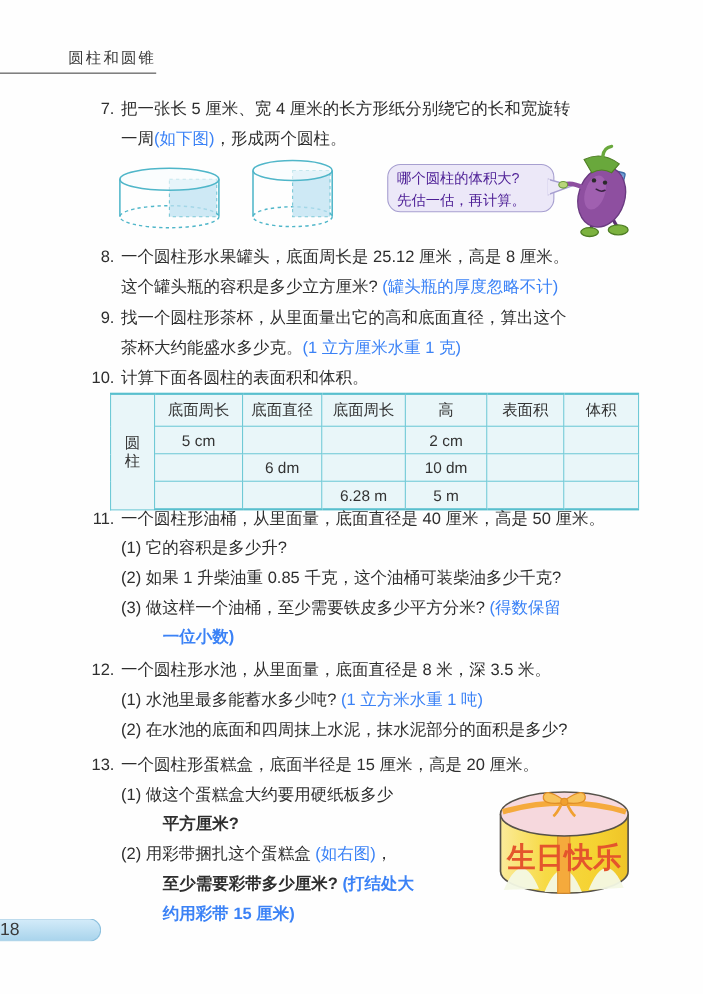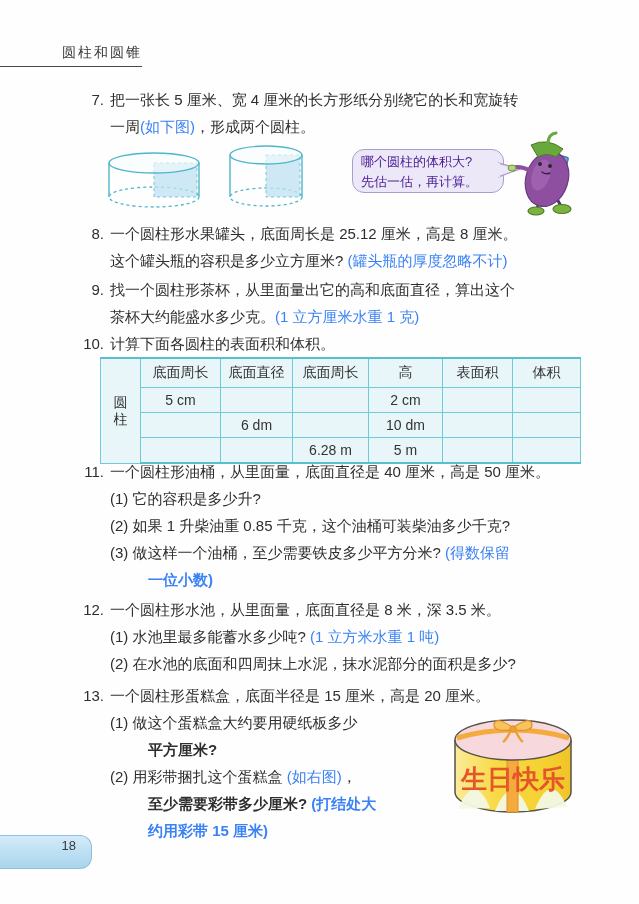--- a/index.html
+++ b/index.html
@@ -31,24 +31,24 @@
   .tbl{position:absolute;left:100px;top:357px;border-collapse:collapse;table-layout:fixed;width:481px;}
   .tbl td{border:1px solid #6fc9d6;background:#e9f6f9;text-align:center;font-size:14px;
     padding:0;color:#333;overflow:hidden;}
   .tbl tr.hdr td{height:28px;}
   .tbl tr.data td{height:24px;}
   .tbl .toprow td{border-top:2px solid #58bfce;}
   .tbl tr.last td{border-bottom:2px solid #58bfce;}
   .rowlabel{font-size:14px;line-height:17px;}
 
   
-  .pill{position:absolute;left:0;top:835px;width:92px;height:34px;
+  .pill{position:absolute;left:0;top:835px;width:92px;height:21px;
     background:linear-gradient(#d3ebf9,#a9d4ec);border:1px solid #8cc0de;border-left:none;
     border-radius:0 12px 12px 0;box-sizing:border-box;
-    font-size:13px;color:#3a3a3a;text-align:right;padding-right:15px;line-height:19px;}
+    font-size:16px;color:#3a3a3a;padding-right:15px;line-height:19px;}
 
   .cake{position:absolute;left:450px;top:708px;}
   .eggplant{position:absolute;left:503px;top:127px;}
 </style>
 </head>
 <body>
 
 <div id="page">
 
   <div class="header-title">圆柱和圆锥</div>

